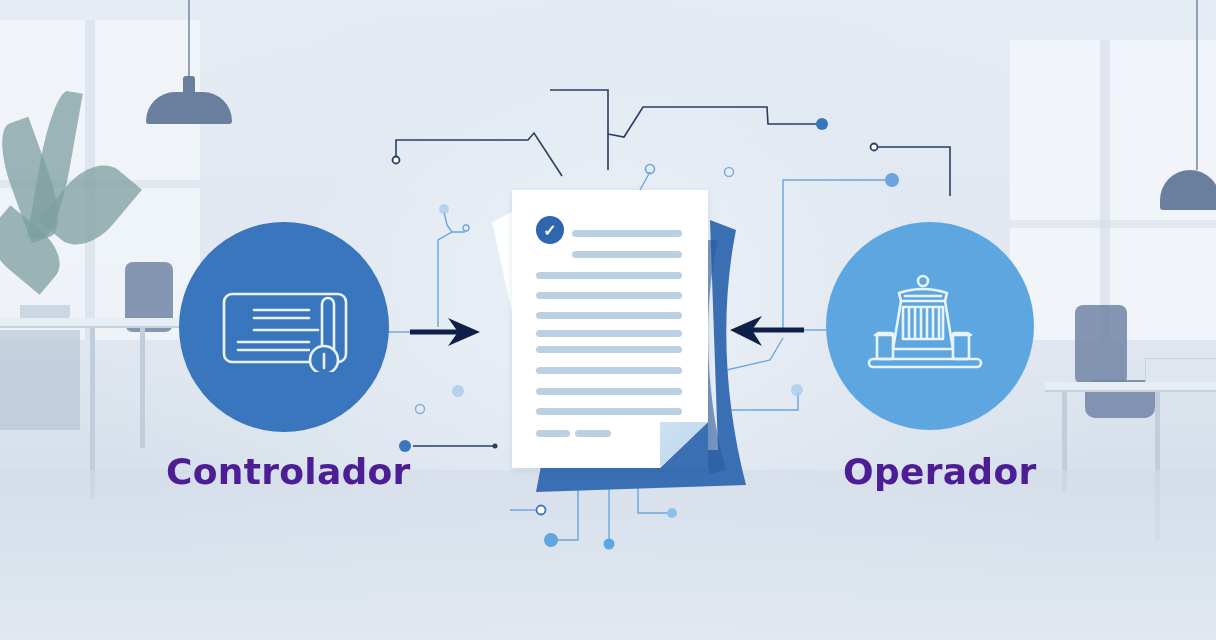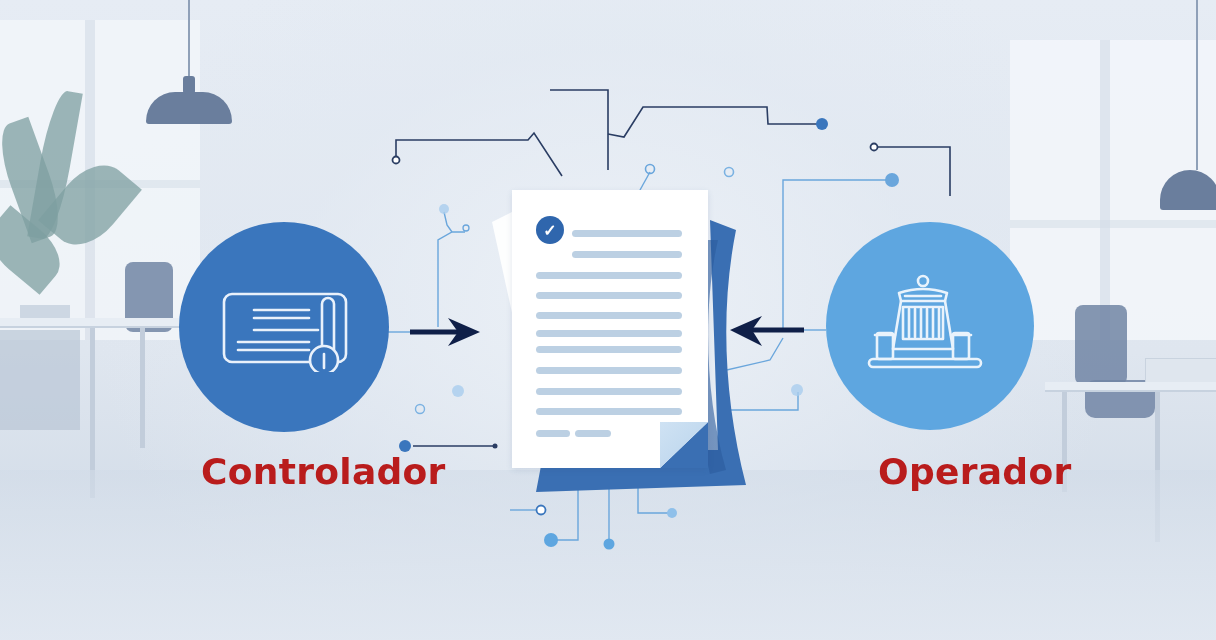--- a/index.html
+++ b/index.html
@@ -27,21 +27,21 @@
   .pot { position: absolute; background: #cdd7e3; border-radius: 0 0 10px 10px; }
 
   svg.circuit { position: absolute; left: 0; top: 0; }
 
   .role-circle {
     position: absolute; border-radius: 50%;
     display: flex; align-items: center; justify-content: center;
   }
   .role-label {
     position: absolute; font-family: "DejaVu Sans", sans-serif; font-weight: bold;
-    font-size: 36px; color: #b91c1c; letter-spacing: 0.3px; margin-left: 35px;
+    font-size: 36px; color: #4c1d95; letter-spacing: 0.3px;
   }
 
   .doc-back { position: absolute; }
   .doc-page {
     position: absolute; left: 512px; top: 190px; width: 196px; height: 278px;
     background: #ffffff; box-shadow: 0 2px 6px rgba(40,70,120,0.12);
   }
   .check-badge {
     position: absolute; left: 24px; top: 26px; width: 28px; height: 28px; border-radius: 50%;
     background: #2f66ad; color: #fff; font-size: 16px; font-weight: bold;

